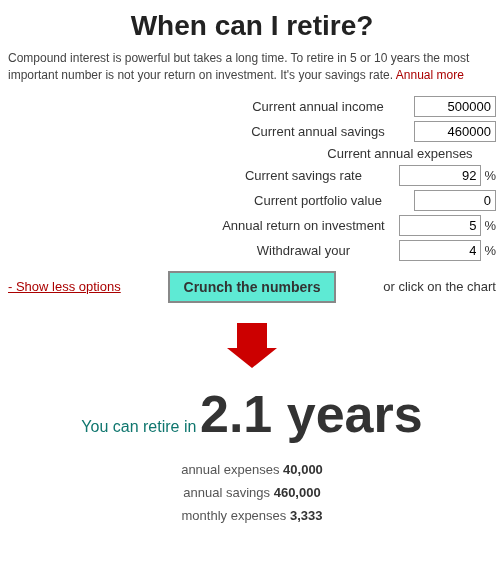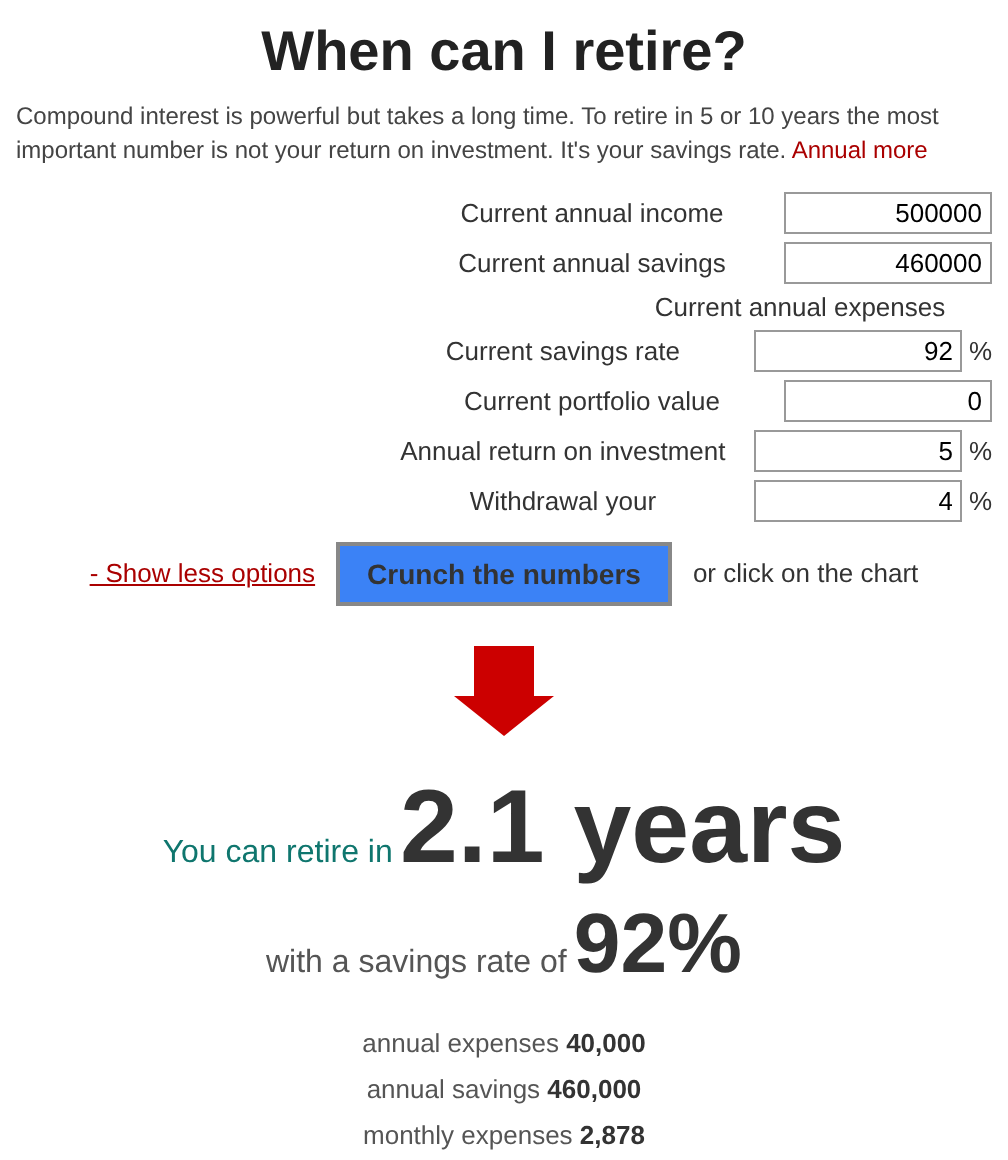--- a/index.html
+++ b/index.html
@@ -40,46 +40,46 @@
       justify-content: flex-end;
     }
     .form-row label {
       text-align: center;
       min-width: 180px;
       margin-right: 6px;
       font-size: 13px;
       color: #333;
     }
     .form-row input[type="text"], .form-row input[type="number"] {
-      width: 104px;
+      width: 82px;
       border: 1px solid #999;
       padding: 2px 4px;
       font-size: 13px;
       text-align: right;
     }
     .form-row .unit {
       margin-left: 3px;
       font-size: 13px;
       color: #333;
     }
     .actions-row {
       display: flex;
       align-items: center;
       margin: 8px 0 10px 0;
       gap: 10px;
-      justify-content: center;
+      justify-content: space-between;
     }
     .show-less-link {
       color: #a00;
       text-decoration: underline;
       cursor: pointer;
       font-size: 13px;
     }
     .crunch-btn {
-      background: #3b82f6;
+      background: #5eead4;
       border: 2px solid #888;
       padding: 6px 14px;
       font-size: 14px;
       font-weight: bold;
       cursor: pointer;
       color: #333;
     }
     .or-click-text {
       font-size: 13px;
       color: #333;
@@ -189,24 +189,20 @@
   <svg width="60" height="60" viewBox="0 0 60 60" class="arrow-svg">
     <polygon points="15,10 45,10 45,35 55,35 30,55 5,35 15,35" fill="#cc0000"></polygon>
   </svg>
 </div>
 
 <div class="result-section">
   <div>
     <span class="retire-text">You can retire in</span>
     <span class="retire-years">2.1 years</span>
   </div>
-  <div class="savings-rate-row">
-    <span class="savings-label">with a savings rate of</span>
-    <span class="savings-rate-value">92%</span>
-  </div>
 </div>
 
 <div class="stats-section" id="stats-rows">
 
 <div><span class="stat-label">annual expenses </span><span class="stat-value">40,000</span></div>
     <div><span class="stat-label">annual savings </span><span class="stat-value">460,000</span></div>
-    <div><span class="stat-label">monthly expenses </span><span class="stat-value">2,878</span></div>
+    <div><span class="stat-label">monthly expenses </span><span class="stat-value">3,333</span></div>
   </div>
 
 </body></html>

